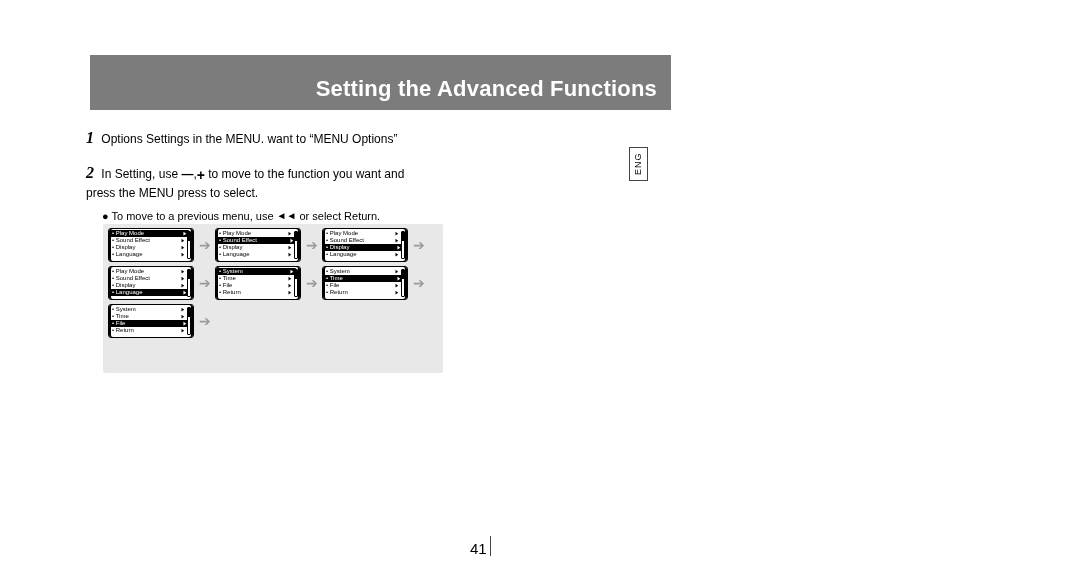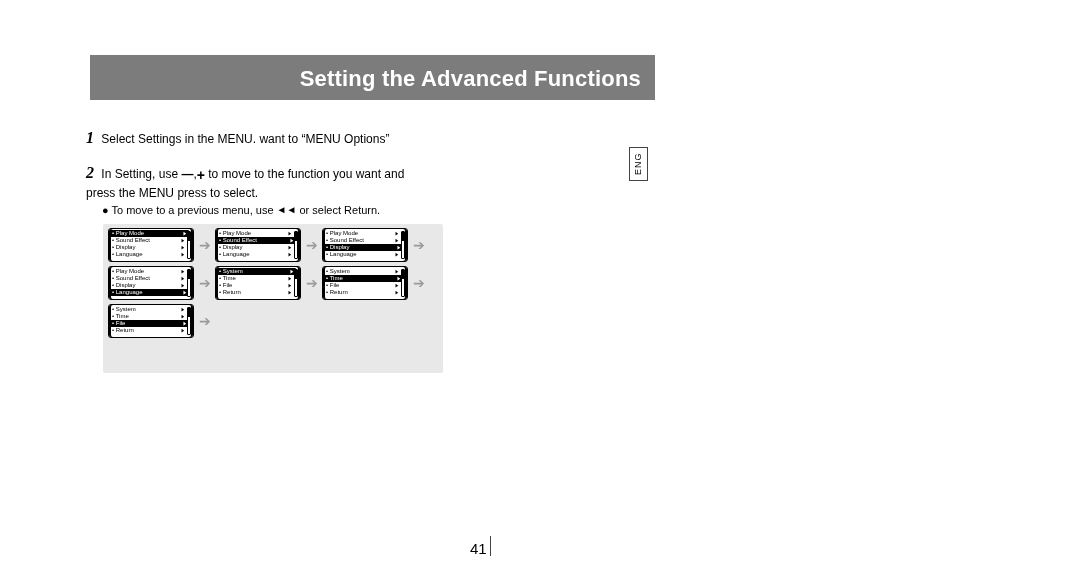--- a/index.html
+++ b/index.html
@@ -10,23 +10,23 @@
     background: #fff;
     font-family: Arial, Helvetica, sans-serif;
     color: #000;
     position: relative;
   }
   .inkBlock {
     position: absolute;
     left: 90px;
     top: 55px;
     width: 565px;
-    height: 45px;
+    height: 55px;
     background: #7c7c7c;
-    padding-right: 0;
+    padding-right: 16px;
   }
   .inkBlock .caption {
     position: absolute;
     right: 14px;
     bottom: 8px;
     color: #fff;
     font-size: 22px;
     font-weight: bold;
     letter-spacing: 0.2px;
   }
@@ -121,27 +121,27 @@
 <body>
 
 <div class="inkBlock">
   <span class="caption">Setting the Advanced Functions</span>
 </div>
 
 <div class="tabBar">ENG</div>
 
 <div class="steps">
   <div class="step">
-    <span class="num">1</span><span> Select </span><span class="bold">Settings</span><span> in the MENU. want to “MENU Options”</span>
+    <span class="num">1</span><span> Options </span><span class="bold">Settings</span><span> in the MENU. want to “MENU Options”</span>
   </div>
   <div class="step">
     <span class="num">2</span><span> In Setting, use </span><span class="glyph" style="font-weight:bold;font-size:12px;">—</span><span>,</span><span class="glyph" style="font-weight:bold;font-size:14px;">+</span><span> to move to the function you want and</span>
     <br>
     <span>press the </span><span class="bold">MENU</span><span> press to select.</span>
-    <div class="indent" style="font-size:11px;">
+    <div class="indent" style="margin-top:6px;font-size:11px;">
       <span>● To move to a previous menu, use </span><span class="glyph" style="font-size:10px;">◄◄</span><span> or select Return.</span>
     </div>
   </div>
 </div>
 
 <div class="figure">
 
   <div class="figRow">
     <div class="lcd">
       <div class="row sel">

